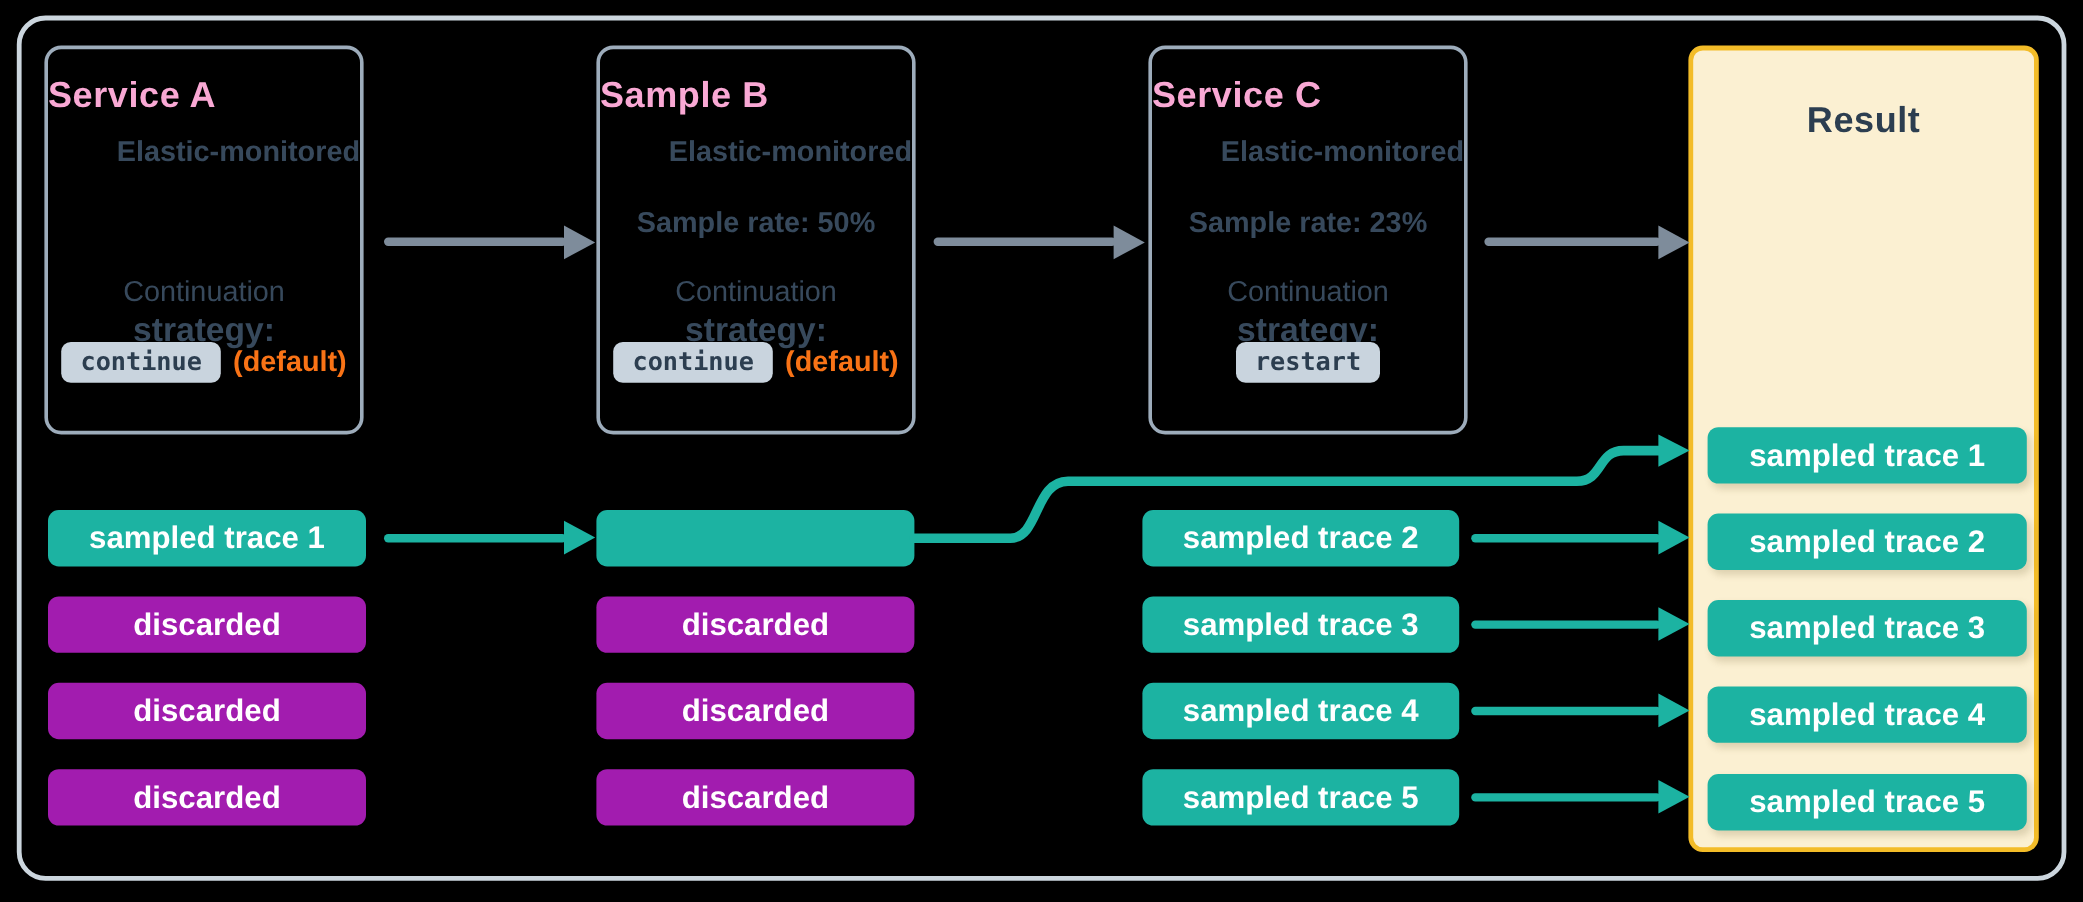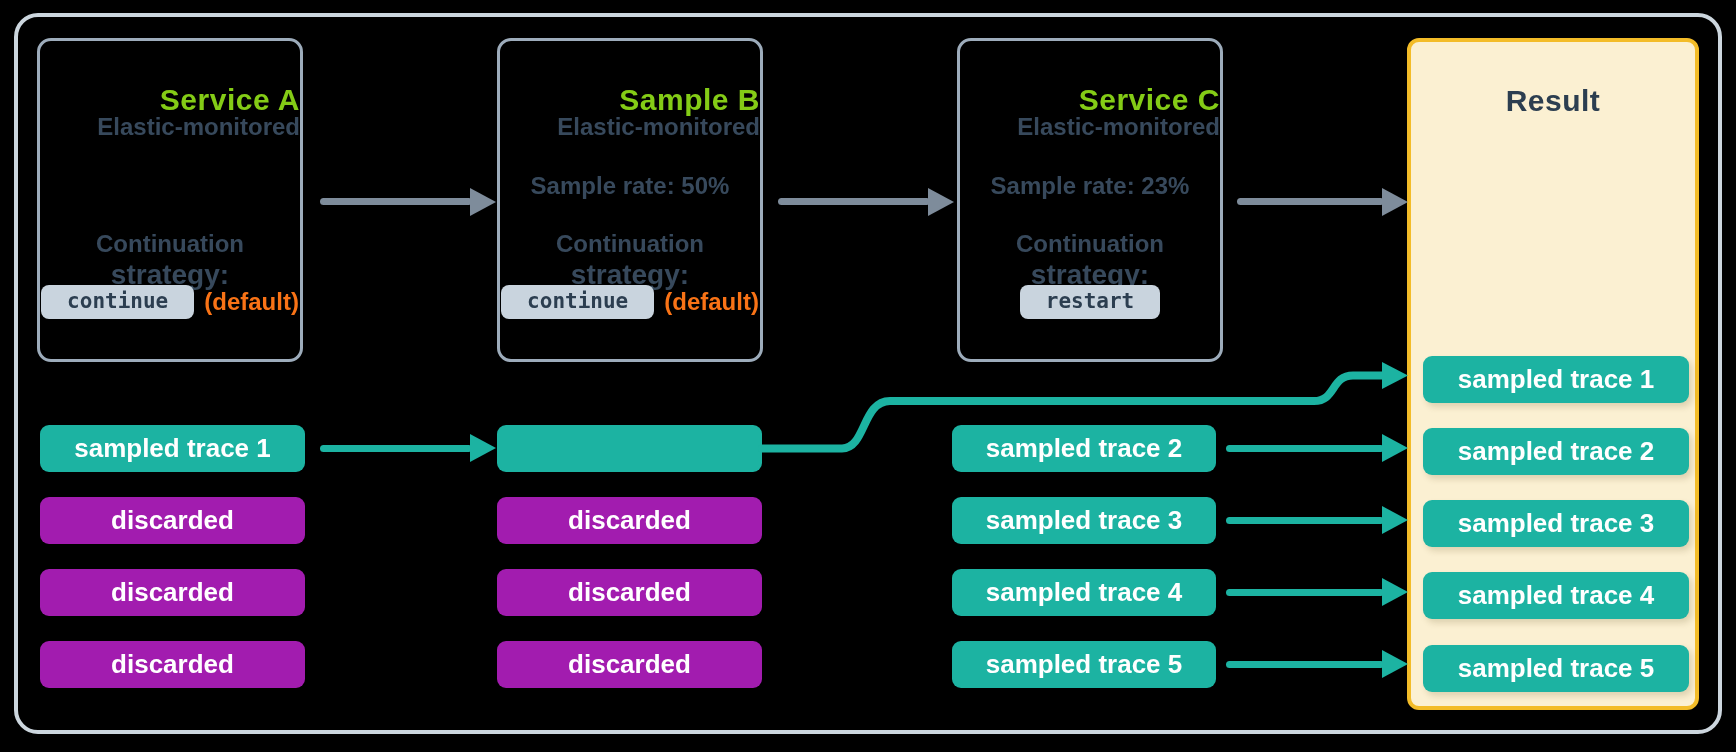--- a/index.html
+++ b/index.html
@@ -10,34 +10,34 @@
   .outer-frame{
     position:absolute;left:14px;top:13px;width:1708px;height:721px;
     border:4px solid #ccd6de;border-radius:24px;box-sizing:border-box;
   }
   
   .service-box{
     position:absolute;top:38px;width:266px;height:324px;box-sizing:border-box;
     border:3px solid #9dacbb;border-radius:14px;background:#000;
   }
   .svc-a{left:37px}.svc-b{left:497px}.svc-c{left:957px}
-  .svc-title{position:absolute;top:22px;left:0;width:100%;text-align:right;
-    font-size:30px;font-weight:700;color:#84cc16;letter-spacing:.5px;margin-top:20px;}
+  .svc-title{position:absolute;top:22px;left:0;width:100%;text-align:left;
+    font-size:30px;font-weight:700;color:#f9a8d4;letter-spacing:.5px;}
   .svc-sub{position:absolute;top:72px;left:0;width:100%;text-align:right;
     font-size:24px;font-weight:600;color:#37495c;}
   .svc-rate{position:absolute;top:131px;left:0;width:100%;text-align:center;
     font-size:24px;font-weight:600;color:#37495c;}
   .svc-strat1{position:absolute;top:189px;left:0;width:100%;text-align:center;
-    font-size:24px;font-weight:700;color:#37495c;}
+    font-size:24px;font-weight:400;color:#37495c;}
   .svc-strat2{position:absolute;top:218px;left:0;width:100%;text-align:center;
     font-size:28px;font-weight:700;color:#37495c;}
   .svc-chip-row{position:absolute;top:242px;left:0;width:100%;height:38px;
     display:flex;align-items:center;justify-content:center;gap:10px;}
   .chip{
-    background:#c9d4de;color:#2c3e50;border-radius:8px;padding:4px 26px;
+    background:#c9d4de;color:#2c3e50;border-radius:8px;padding:4px 16px;
     font-family:"DejaVu Sans Mono",monospace;font-size:21px;font-weight:700;line-height:1.2;
   }
   .chip-suffix{font-size:24px;font-weight:600;color:#f97316;}
   .chip-suffix:empty{display:none;}
   
   .result-box{
     position:absolute;left:1407px;top:38px;width:292px;height:672px;box-sizing:border-box;
     background:#fbf0d2;border:4px solid #f3bc28;border-radius:12px;
   }
   .result-title{position:absolute;top:42px;left:0;width:100%;text-align:center;

